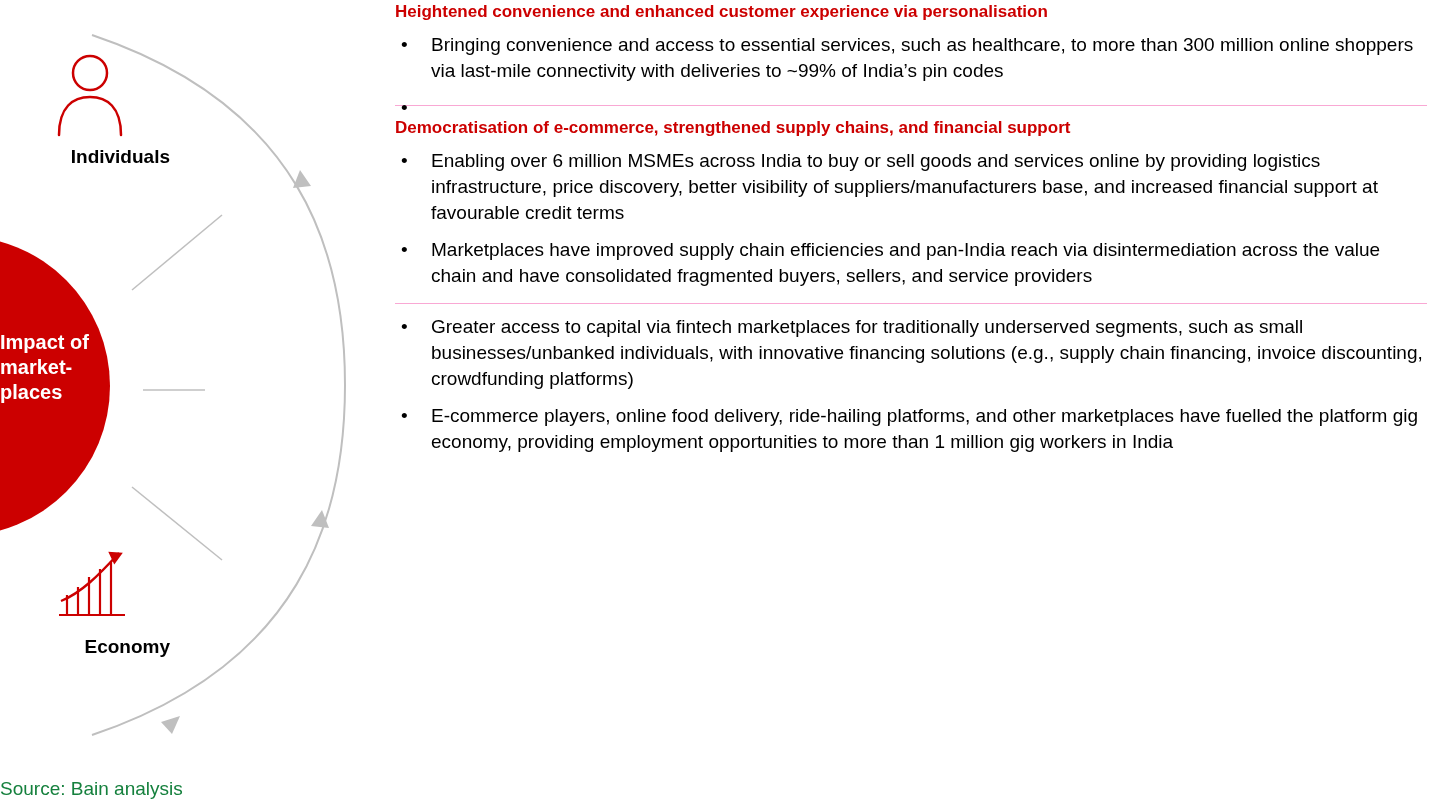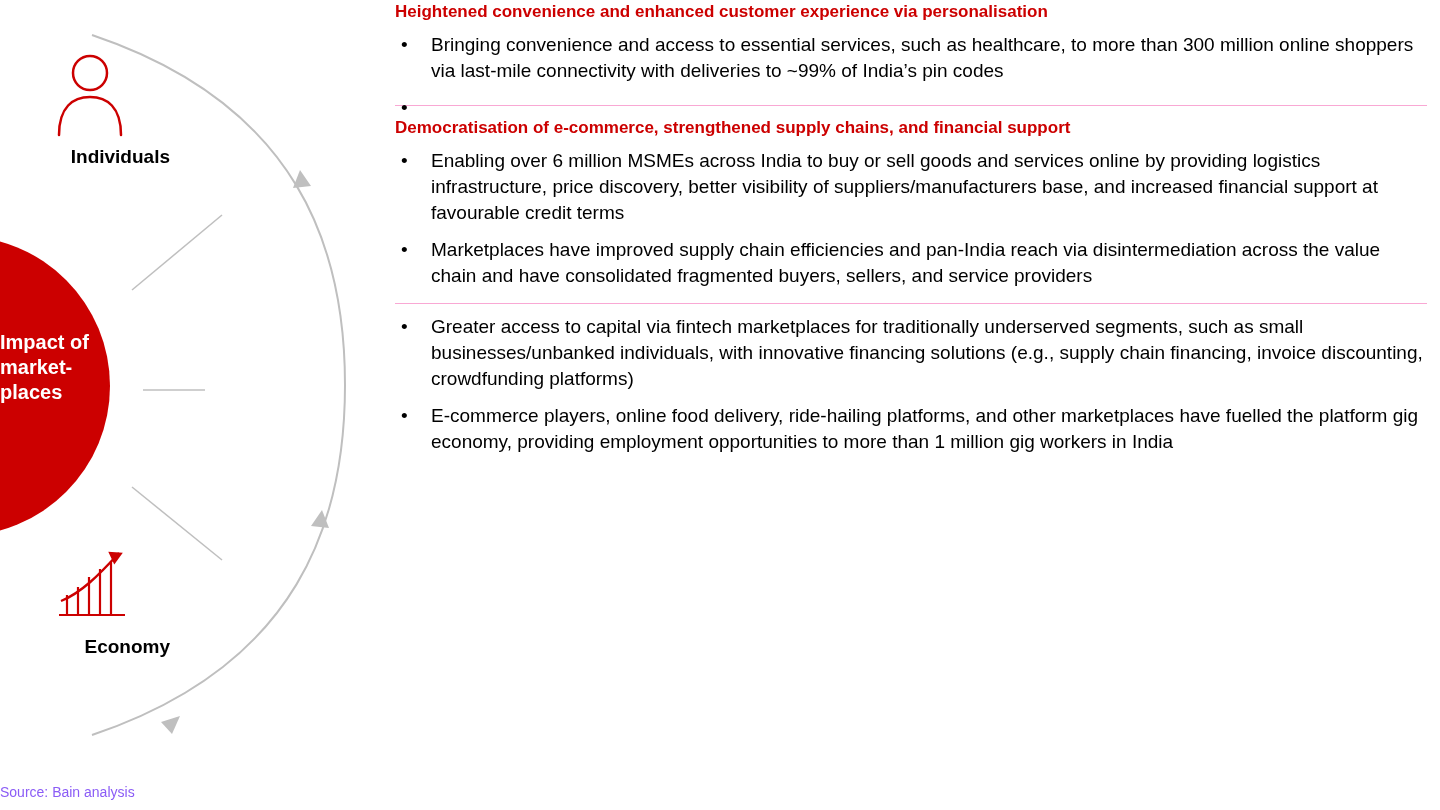--- a/index.html
+++ b/index.html
@@ -116,22 +116,22 @@
     left: 6px;
     top: 0;
     font-size: 19px;
     line-height: 26px;
   }
 
   .source {
     position: absolute;
     left: 0;
     bottom: 10px;
-    font-size: 14px;
-    color: #8b5cf6;
+    font-size: 19px;
+    color: #15803d;
   }
 </style>
 </head>
 <body>
 
 <div id="slide">
 
   <div class="diagram">
 
     <svg class="arc-svg" width="380" height="770" viewBox="0 0 380 770">

